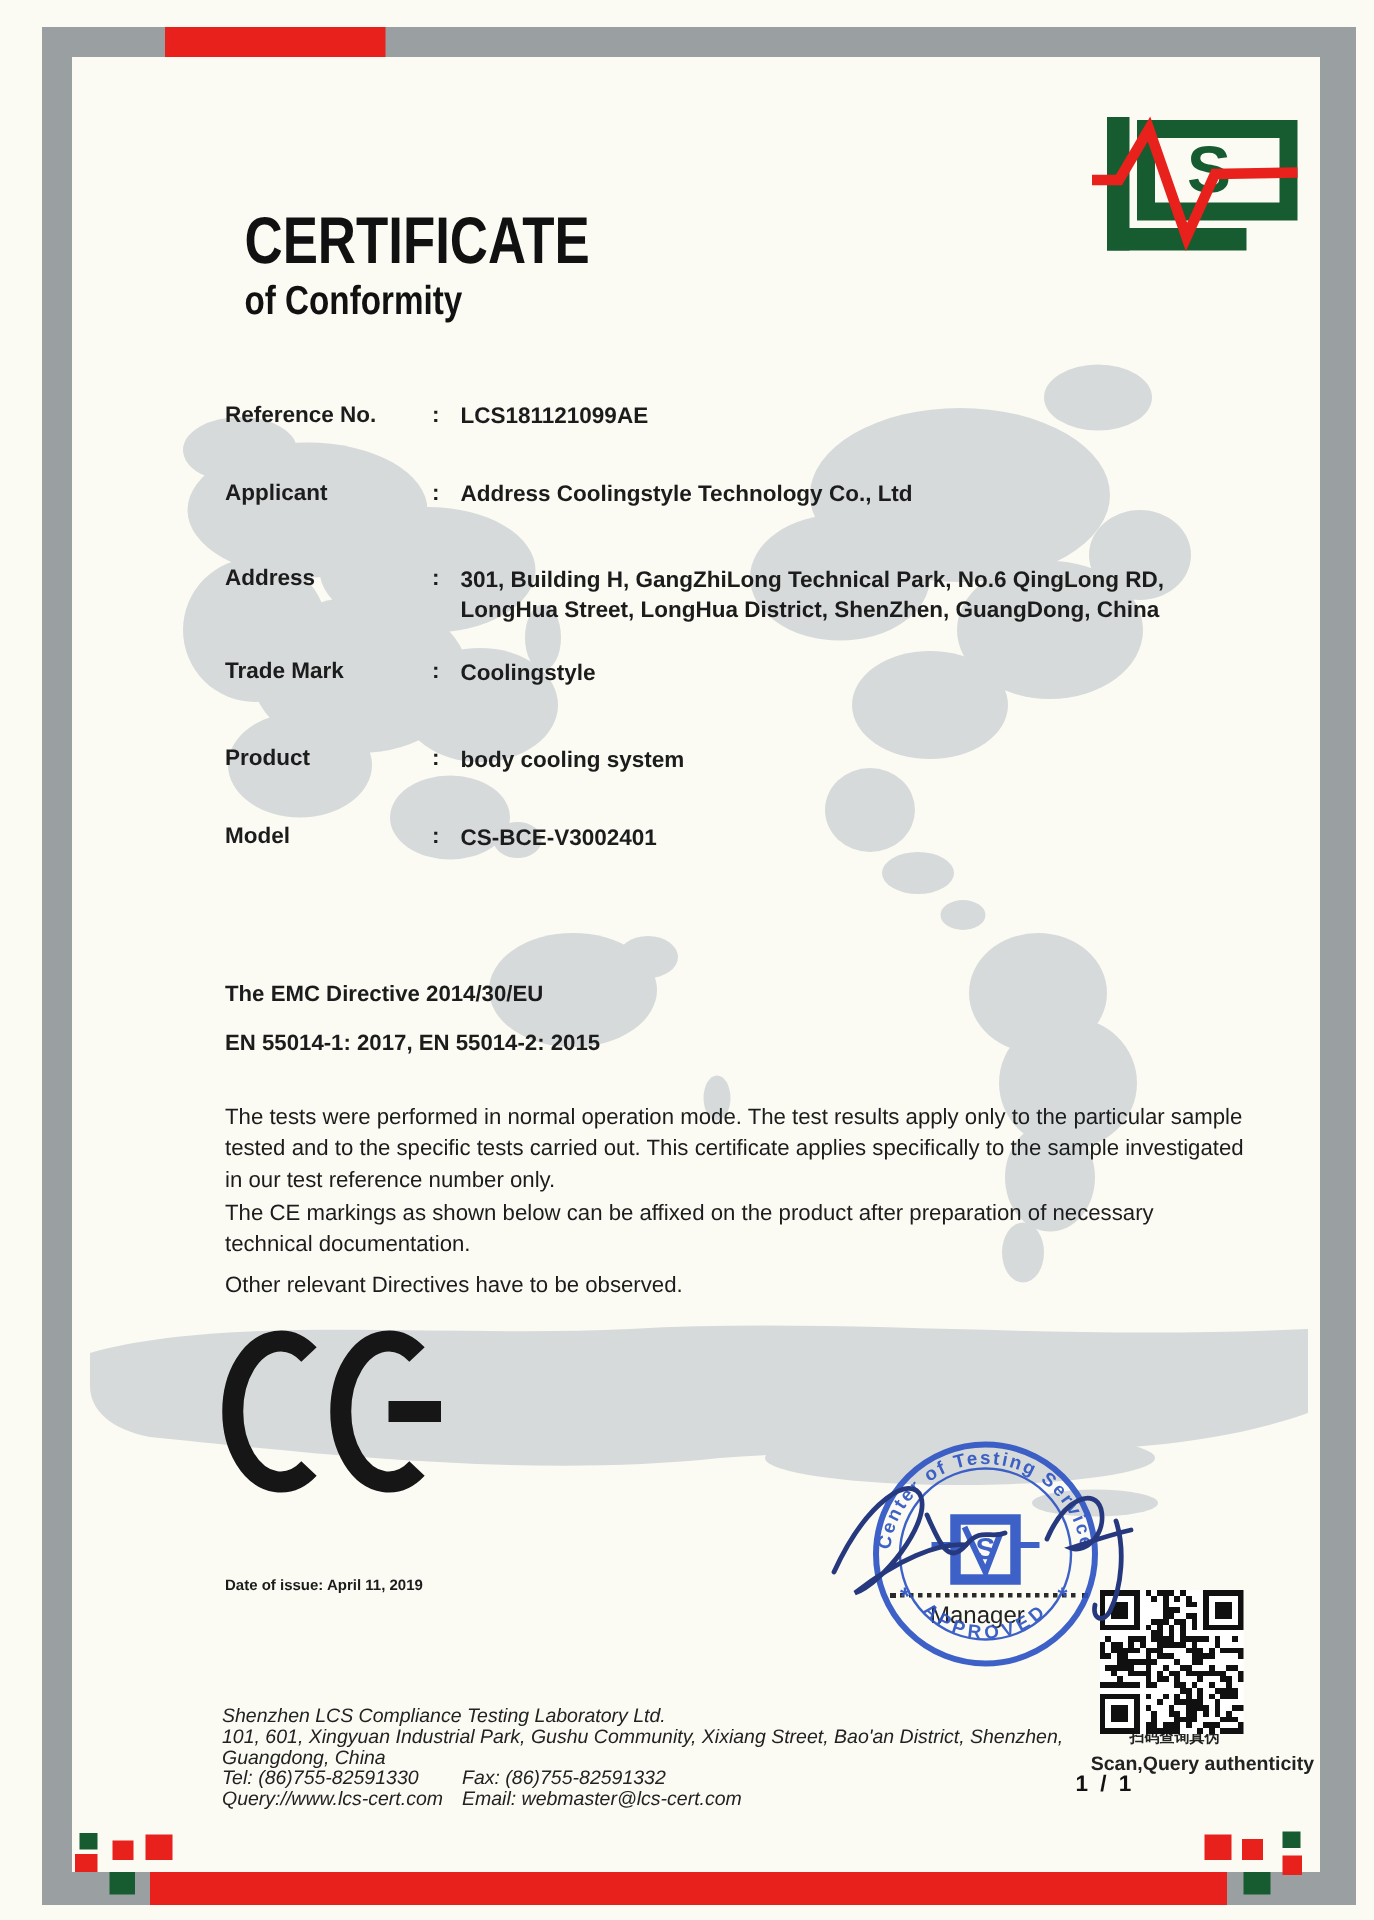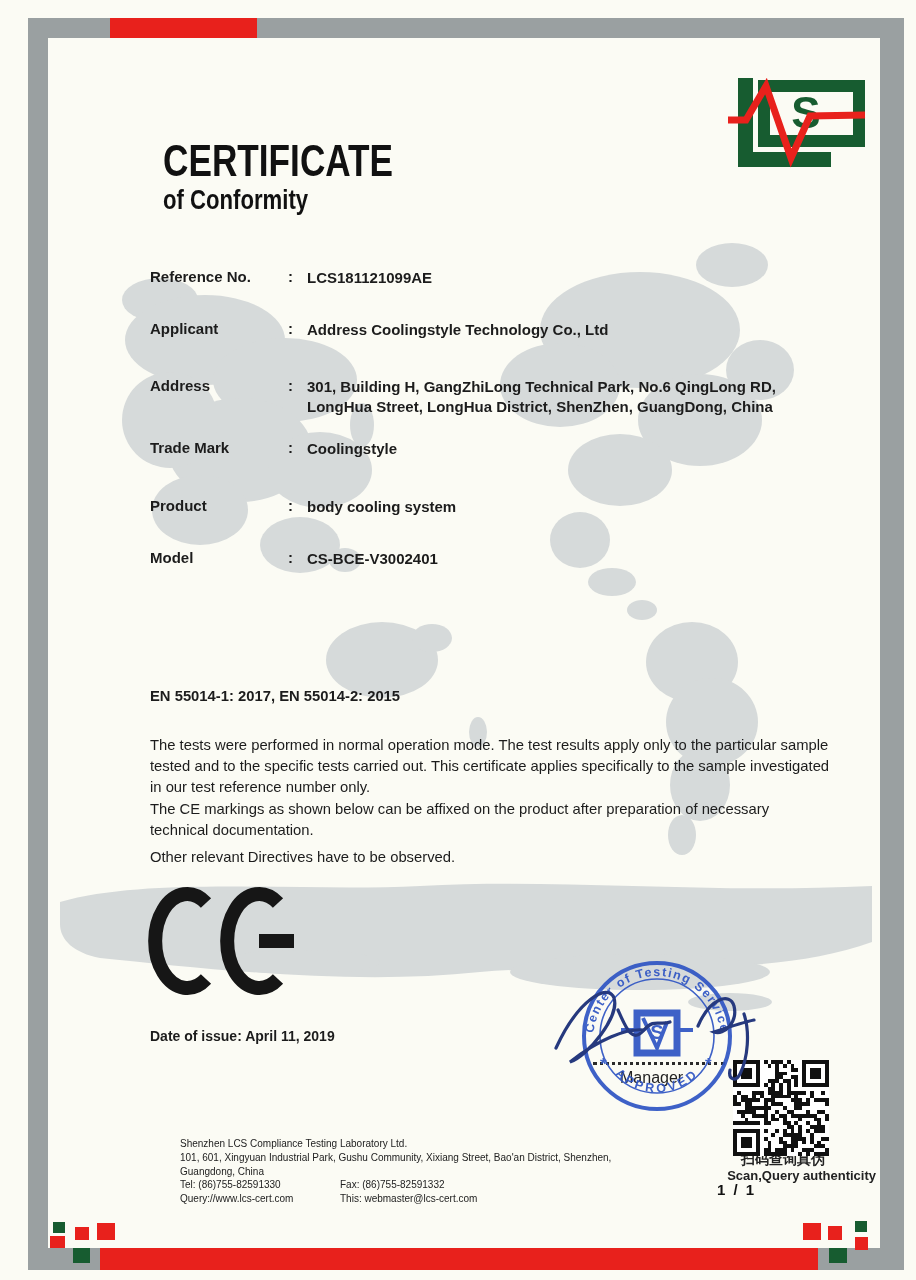--- a/index.html
+++ b/index.html
@@ -16,27 +16,27 @@
   .deco{position:absolute;}
   
   .title{font-size:44px;font-weight:bold;color:#111;transform:scaleX(.80);transform-origin:left top;letter-spacing:0px;}
   .subtitle{font-size:27px;font-weight:bold;color:#111;transform:scaleX(.82);transform-origin:left top;}
   .frow{position:absolute;left:150px;width:680px;font-size:15px;font-weight:bold;color:var(--ink);}
   .flabel{position:absolute;left:0;top:0;width:135px;}
   .fcolon{position:absolute;left:138px;top:0;}
   .fvalue{position:absolute;left:157px;top:0;width:500px;line-height:20px;}
   .body-p{position:absolute;left:150px;font-size:14.8px;line-height:21px;color:var(--ink);}
   .bold{font-weight:bold;}
-  .footer{position:absolute;left:180px;top:1137px;font-size:10px;line-height:13.8px;color:#222;}
+  .footer{position:absolute;left:148px;top:1137px;font-size:13px;line-height:13.8px;color:#222;font-style:italic;}
   .fcols span.c2{display:inline-block;margin-left:0;}
   .fcols{position:relative;}
   .fcols .c1{position:absolute;left:0;}
   .fcols .c2{position:absolute;left:160px;}
   .fline{position:relative;height:13.8px;}
-  .qr-cap-zh{position:absolute;left:700px;top:1151px;width:166px;text-align:center;font-size:14px;font-weight:bold;color:#222;}
+  .qr-cap-zh{position:absolute;left:700px;top:1151px;width:166px;text-align:center;font-size:10px;font-weight:bold;color:#222;}
   .qr-cap-en{position:absolute;left:690px;top:1168px;width:186px;text-align:right;font-size:13px;font-weight:bold;color:#222;}
   .pageno{position:absolute;left:693px;top:1181px;font-size:15px;font-weight:bold;letter-spacing:2px;color:#111;margin-left:24px;}
   .manager{position:absolute;left:620px;top:1069px;width:120px;text-align:left;font-size:16px;color:#222;}
   .dotline{position:absolute;left:593px;top:1062px;width:132px;border-bottom:3px dotted #2a2a2a;}
   svg{display:block;}
 </style>
 </head>
 <body>
 
 <div class="page">
@@ -135,34 +135,35 @@
     <span class="flabel">Product</span>
     <span class="fcolon">:</span>
     <span class="fvalue">body cooling system</span>
   </div>
   <div class="frow" style="top:549px;">
     <span class="flabel">Model</span>
     <span class="fcolon">:</span>
     <span class="fvalue">CS-BCE-V3002401</span>
   </div>
 
+  <div class="body-p bold" style="top:653px;width:672px;">The EMC Directive 2014/30/EU</div>
   <div class="body-p bold" style="top:686px;width:672px;">EN 55014-1: 2017, EN 55014-2: 2015</div>
   <div class="body-p" style="top:735px;width:682px;">The tests were performed in normal operation mode. The test results apply only to the particular sample tested and to the specific tests carried out. This certificate applies specifically to the sample investigated in our test reference number only.</div>
   <div class="body-p" style="top:847px;width:672px;">Other relevant Directives have to be observed.</div>
   <div class="body-p" style="top:799px;width:645px;">The CE markings as shown below can be affixed on the product after preparation of necessary technical documentation.</div>
 
   <svg class="abs" style="left:147px;top:886px;z-index:2;" width="150" height="110" viewBox="0 0 150 110">
     <g fill="none" stroke="#161616" stroke-width="14">
       <path d="M59,17 A32,47 0 1 0 59,93"></path>
       <path d="M131,17 A32,47 0 1 0 131,93"></path>
       <path d="M112,55 L147,55"></path>
     </g>
   </svg>
 
-  <div class="body-p bold" style="top:1026px;font-size:14px;">Date of issue: April 11, 2019</div>
+  <div class="body-p bold" style="top:1047px;font-size:10px;">Date of issue: April 11, 2019</div>
 
   <svg class="abs" style="left:577px;top:956px;z-index:3;opacity:.92;" width="160" height="160" viewBox="0 0 160 160">
     <defs>
       <path id="arcTop" d="M16,84 A64,64 0 1 1 144,84"></path>
       <path id="arcBot" d="M28,104 A58,58 0 0 0 132,104"></path>
     </defs>
     <circle cx="80" cy="80" r="73" fill="none" stroke="var(--blue)" stroke-width="4"></circle>
     <circle cx="80" cy="80" r="57" fill="none" stroke="var(--blue)" stroke-width="1.6"></circle>
     <text font-size="12.5" font-weight="bold" fill="var(--blue)" letter-spacing="1.5" font-family="Liberation Sans, sans-serif">
       <textPath href="#arcTop" startOffset="50%" text-anchor="middle">Center of Testing Service</textPath>
@@ -525,17 +526,17 @@
   <div class="footer">
     <div class="fline">Shenzhen LCS Compliance Testing Laboratory Ltd.</div>
     <div class="fline">101, 601, Xingyuan Industrial Park, Gushu Community, Xixiang Street, Bao'an District, Shenzhen,</div>
     <div class="fline">Guangdong, China</div>
     <div class="fline fcols">
       <span class="c1">Tel: (86)755-82591330</span>
       <span class="c2">Fax: (86)755-82591332</span>
     </div>
     <div class="fline fcols">
       <span class="c1">Query://www.lcs-cert.com</span>
-      <span class="c2">This: webmaster@lcs-cert.com</span>
+      <span class="c2">Email: webmaster@lcs-cert.com</span>
     </div>
   </div>
 
 </div>
 
 </body></html>

